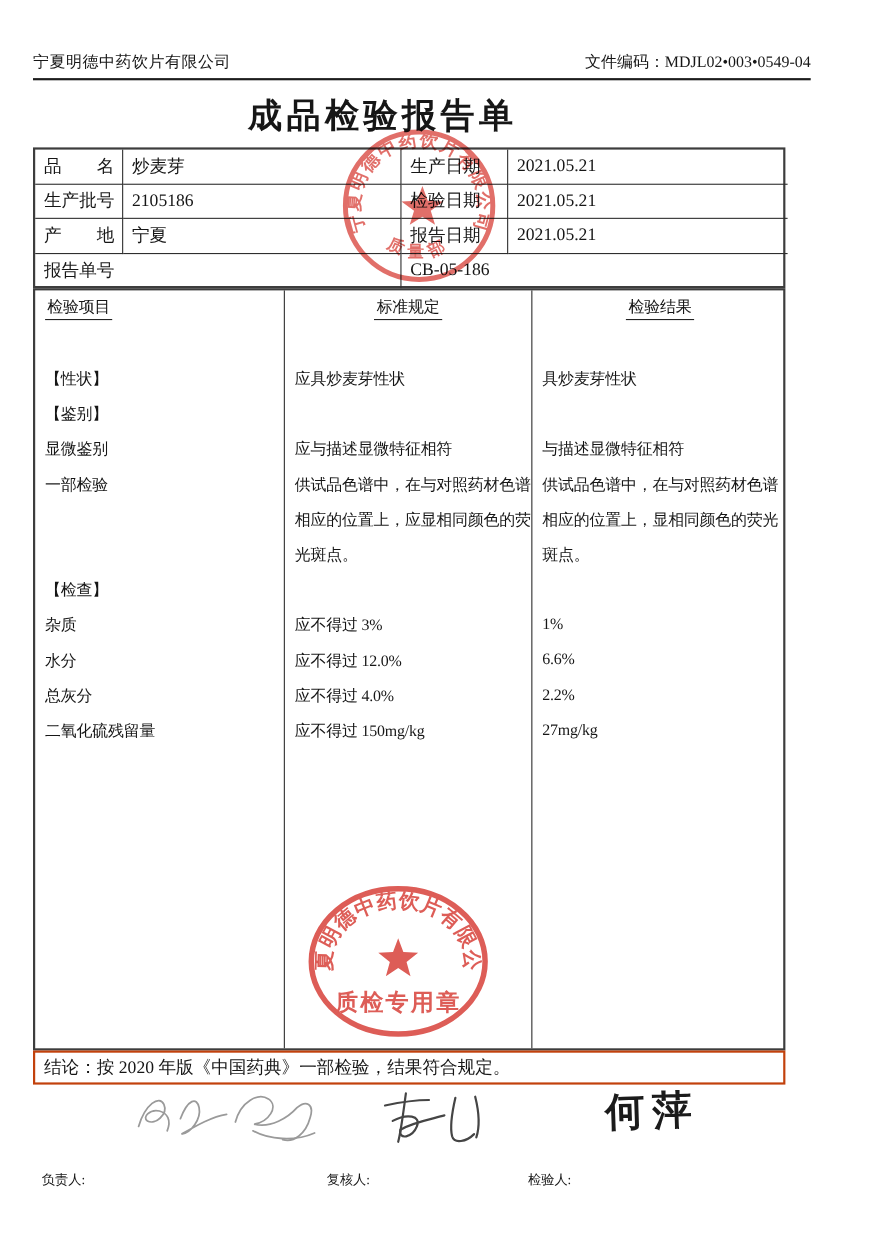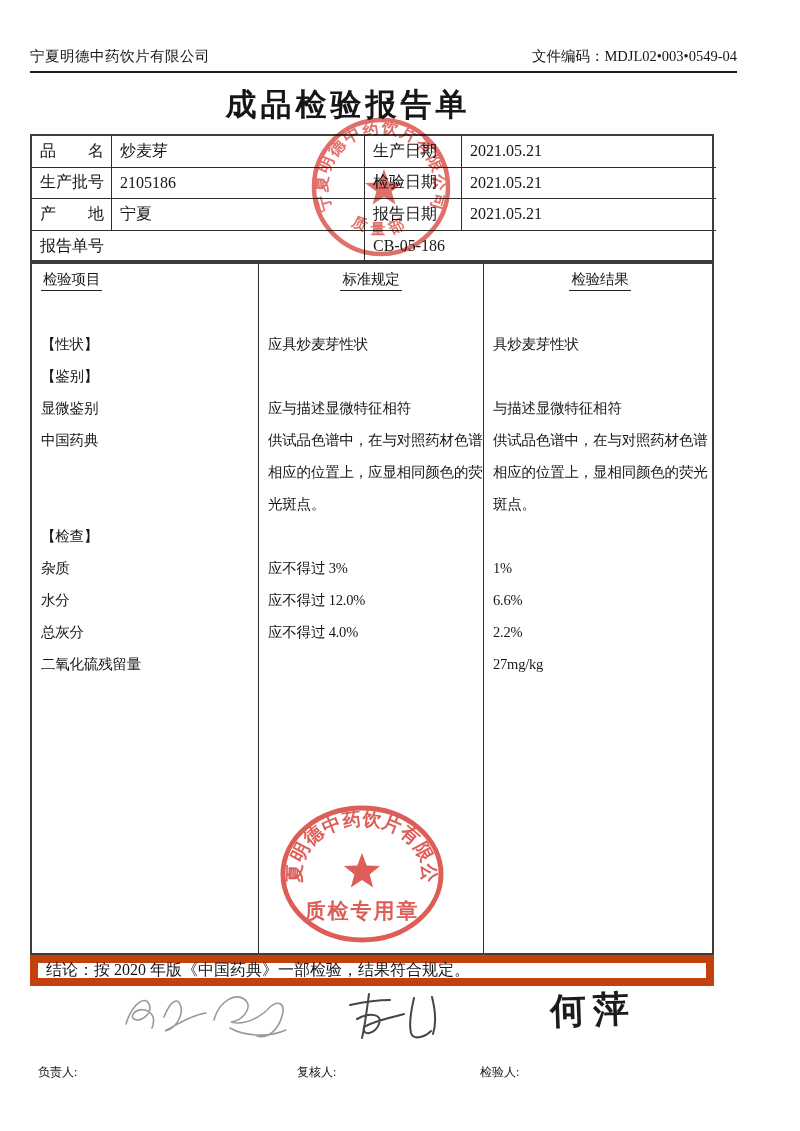--- a/index.html
+++ b/index.html
@@ -35,21 +35,21 @@
   .mcol { border-right:1px solid #2e2e2e; overflow:hidden; }
   .mcol:last-child { border-right:none; }
   .tline { height:32px; display:flex; align-items:center; padding:0 9px;
            font-size:14.5px; letter-spacing:-.2px; white-space:pre; overflow:hidden; }
   .tline.head { justify-content:flex-start; }
   .tline.head.center { justify-content:center; }
   .tline.head span { border-bottom:1px solid #222; padding:0 2px 1px 2px; }
 
   
   .conclusion { position:absolute; left:30px; top:955px; width:684px; height:31px;
-                border:8px solid #c2410c; display:flex; align-items:center;
+                border:2px solid #c2410c; display:flex; align-items:center;
                 padding:0 8px; font-size:16px; }
 
   
   .sig-label { position:absolute; font-size:12px; top:1064px; }
   .sig-label.l1 { left:38px; } .sig-label.l2 { left:270px;margin-left:27px; } .sig-label.l3 { left:480px; }
   .sig-svg { position:absolute; }
   .sig1 { left:118px; top:986px; }
   .sig2 { left:338px; top:984px; }
   .sig3 { position:absolute; left:550px; top:986px; font-size:36px; font-weight:bold;
           letter-spacing:7px; transform:rotate(-2deg); color:#1b1b1b; white-space:nowrap; }
@@ -91,21 +91,21 @@
     <div class="cell span2b last-col last-row">CB-05-186</div>
   </div>
 
   <div class="main-table">
     <div class="mcol">
       <div class="tline head"><span>检验项目</span></div>
     <div class="tline"></div>
         <div class="tline">【性状】</div>
         <div class="tline">【鉴别】</div>
         <div class="tline">显微鉴别</div>
-        <div class="tline">中国药典</div>
+        <div class="tline">一部检验</div>
         <div class="tline"></div>
         <div class="tline"></div>
         <div class="tline">【检查】</div>
         <div class="tline">杂质</div>
         <div class="tline">水分</div>
         <div class="tline">总灰分</div>
         <div class="tline">二氧化硫残留量</div>
       </div>
     <div class="mcol">
       <div class="tline head center"><span>标准规定</span></div>
@@ -113,20 +113,21 @@
         <div class="tline">应具炒麦芽性状</div>
         <div class="tline"></div>
         <div class="tline">应与描述显微特征相符</div>
         <div class="tline">供试品色谱中，在与对照药材色谱</div>
         <div class="tline">相应的位置上，应显相同颜色的荧</div>
         <div class="tline">光斑点。</div>
         <div class="tline"></div>
         <div class="tline">应不得过 3%</div>
         <div class="tline">应不得过 12.0%</div>
         <div class="tline">应不得过 4.0%</div>
+        <div class="tline">应不得过 150mg/kg</div>
       </div>
     <div class="mcol">
       <div class="tline head center"><span>检验结果</span></div>
     <div class="tline"></div>
         <div class="tline">具炒麦芽性状</div>
         <div class="tline"></div>
         <div class="tline">与描述显微特征相符</div>
         <div class="tline">供试品色谱中，在与对照药材色谱</div>
         <div class="tline">相应的位置上，显相同颜色的荧光</div>
         <div class="tline">斑点。</div>

